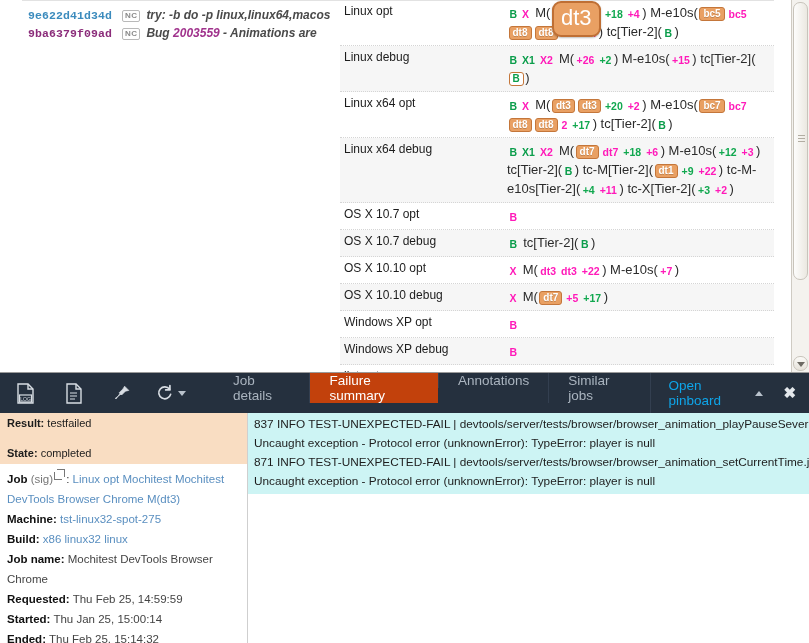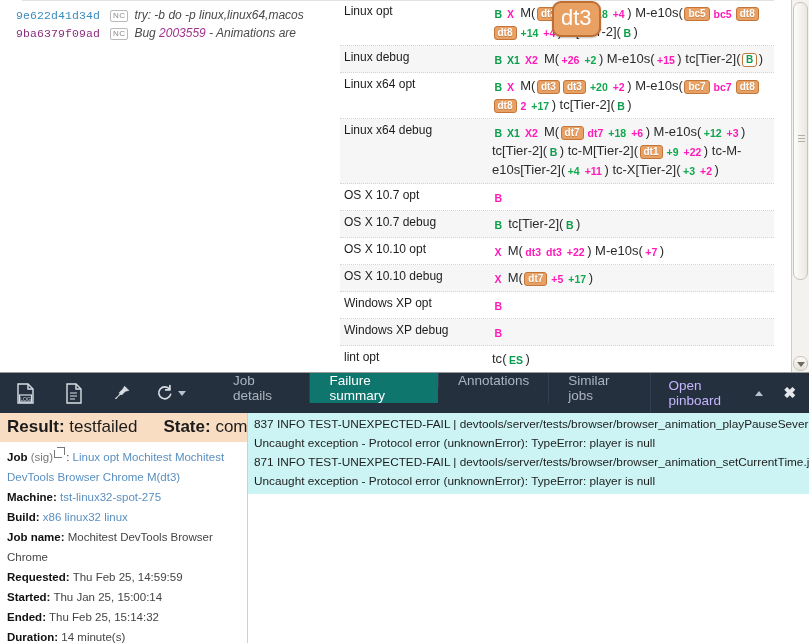--- a/index.html
+++ b/index.html
@@ -17,38 +17,38 @@
     position: absolute; left: 0; top: 0; width: 809px; height: 372px;
     background: #fff; overflow: hidden;
   }
   .jobs-scrollport {
     position: absolute; left: 0; top: 0; width: 791px; height: 372px;
     overflow: hidden;
   }
 
   
   .push-block { position: absolute; left: 0; top: 0; width: 345px; padding-top: 8px; }
-  .rev-row { display: flex; align-items: baseline; height: 18px; padding-left: 16px; white-space: nowrap; }
+  .rev-row { display: flex; align-items: baseline; height: 18px; padding-left: 28px; white-space: nowrap; font-weight: bold; }
   .rev-hash {
     font-family: "Liberation Mono", monospace; font-size: 11.5px;
     color: #3b8bbd; letter-spacing: .1px;
   }
   .rev-hash.author2 { color: #8b2c7a; }
   .rev-nc {
     display: inline-block; border: 1px solid #b9b9b9; color: #8a8a8a;
     font-size: 8px; font-family: "Liberation Sans", sans-serif;
     line-height: 10px; padding: 0 2px; border-radius: 2px;
     margin: 0 6px 0 10px; position: relative; top: -1px; letter-spacing: .4px;
   }
   .rev-comment { font-size: 12px; font-style: italic; color: #4a4a4a; overflow: hidden; text-align: center; }
   .rev-comment .buglink { color: #a0328c; font-style: italic; }
 
   
   .job-table { position: absolute; left: 340px; top: 0; width: 434px; }
-  .job-row { display: flex; border-bottom: 1px dotted #d5d5d5; min-height: 20px; }
+  .job-row { display: flex; border-bottom: 1px dotted #d5d5d5; min-height: 20px; gap: 15px; }
   .job-row.alt { background: #f6f6f6; }
   .job-row .platform {
     width: 152px; flex: 0 0 152px; font-size: 12px; color: #1c1c1c;
     padding: 3px 4px 3px 4px; line-height: 16px;
   }
   .job-row .groups {
     flex: 1 1 auto; padding: 3px 6px 4px 0; line-height: 19px;
     font-size: 13px; color: #2b2b2b;
   }
   .grp { white-space: normal; }
@@ -134,44 +134,44 @@
     width: 0; height: 0; border-left: 4px solid transparent; border-right: 4px solid transparent;
     border-top: 5px solid #b9c2cc;
   }
   .tb-tabs { display: flex; align-items: flex-start; margin-left: 28px; }
   .tb-tab {
     display: flex; align-items: center; padding: 0 19px;
     font-size: 13.5px; color: #aab4bf; cursor: pointer;
     border-left: 1px solid #333f50;
   }
   .tb-tab:first-child { border-left: none; }
-  .tb-tab.active { background: #0f766e; color: #ffffff; }
+  .tb-tab.active { background: #c2410c; color: #ffffff; }
   .tb-right { margin-left: auto; display: flex; align-items: stretch; }
   .tb-pin {
     display: flex; align-items: center; gap: 7px; padding: 0 16px 0 18px;
-    font-size: 13.5px; color: #c4b5fd; cursor: pointer; border-left: 1px solid #333f50;
+    font-size: 13.5px; color: #0ea5e9; cursor: pointer; border-left: 1px solid #333f50;
   }
   .tb-caret-up {
     width: 0; height: 0; border-left: 4px solid transparent; border-right: 4px solid transparent;
     border-bottom: 5px solid #b9c2cc;
   }
   .tb-close {
     display: flex; align-items: center; padding: 0 13px 0 4px;
     color: #e4e8ec; font-size: 15px; font-weight: bold; cursor: pointer;
   }
 
   
   .dp-body { position: relative; height: 231px; display: flex; }
   .dp-left {
     width: 248px; flex: 0 0 248px; border-right: 1px solid #cfcfcf;
     background: #fff; overflow: hidden;
   }
   .dp-status {
-    background: #f9ddc2; padding: 4px 7px 5px 7px; font-size: 17px; color: #1c1c1c;
-    display: flex; gap: 26px; white-space: nowrap;
+    background: #f9ddc2; padding: 4px 7px 5px 7px; font-size: 11px; color: #1c1c1c;
+    display: flex; gap: 18px; white-space: nowrap; flex-direction: column;
   }
   .dp-status b { font-weight: bold; }
   .dp-list { padding: 5px 7px 0 7px; font-size: 11.5px; color: #333; line-height: 20px; }
   .dp-item { white-space: normal; }
   .dp-item b { color: #111; font-weight: bold; }
   .dp-item .val { color: #444; }
   .dp-item .lnk { color: #5a8fc0; }
   .dp-item .sig { color: #777; }
   .ext-icon {
     display: inline-block; width: 8px; height: 8px; position: relative; top: -3px;

